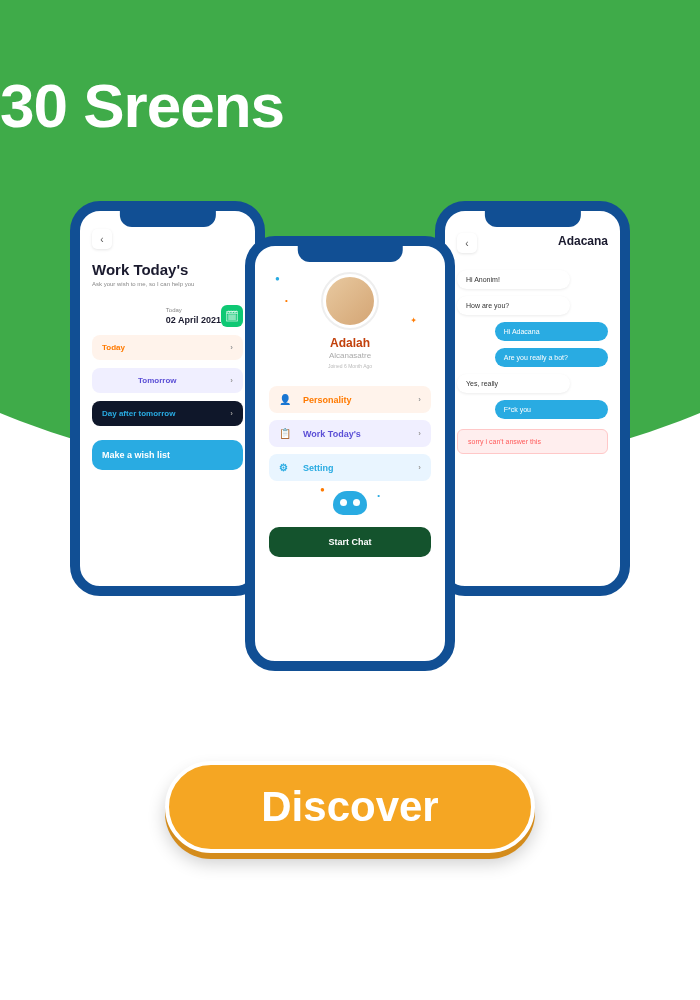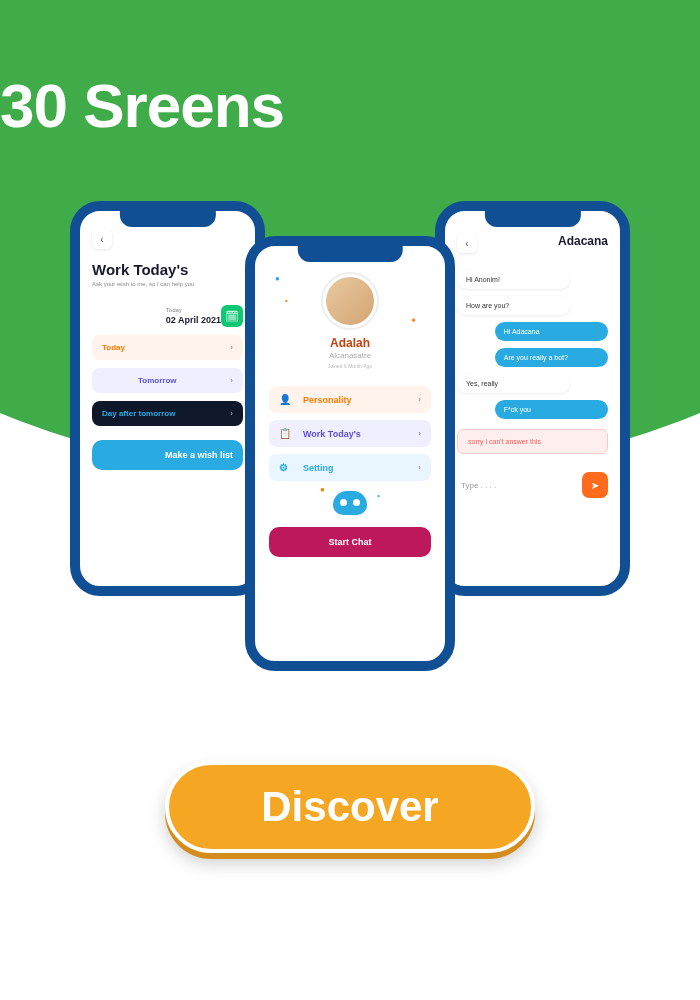--- a/index.html
+++ b/index.html
@@ -107,21 +107,21 @@
   justify-content: space-between;
   align-items: center;
 }
 .option .chev { font-size: 8px; color: #999; }
 .opt1 { background: #FFF3EB; color: #FF7A00; }
 .opt2 { background: #F0EFFF; color: #5B4FD6; padding-left: 46px; }
 .opt3 { background: #0f172a; color: #29ABE2; }
 .wish-btn {
   background: #29ABE2;
   color: #fff;
-  text-align: right;
+  text-align: left;
   padding: 10px;
   border-radius: 10px;
   font-size: 9px;
   font-weight: 600;
   margin-top: 14px;
 }
 .avatar-ring {
   width: 58px; height: 58px;
   border: 2px solid #eee;
   border-radius: 50%;
@@ -166,21 +166,21 @@
   content: '';
   position: absolute;
   width: 7px; height: 7px;
   background: #fff;
   border-radius: 50%;
   top: 8px;
 }
 .bot-head::before { left: 7px; }
 .bot-head::after { right: 7px; }
 .start-chat {
-  background: #be185d;
+  background: #14532d;
   color: #fff;
   text-align: center;
   padding: 10px;
   border-radius: 10px;
   font-size: 9px;
   font-weight: 600;
   margin-top: 4px;
 }
 .chat-header {
   display: flex;
@@ -338,25 +338,19 @@
       <div class="chat-name">Adacana</div>
     </div>
     <div style="height:10px"></div>
     <div class="bubble left-b">Hi Anonim!</div>
     <div class="bubble left-b">How are you?</div>
     <div class="bubble right-b">Hi Adacana</div>
     <div class="bubble right-b">Are you really a bot?</div>
     <div class="bubble left-b">Yes, really</div>
     <div class="bubble right-b">F*ck you</div>
     <div class="bubble warn">sorry i can't answer this</div>
-    <div class="chat-input">
-      <div class="txt">Type . . . .</div>
-      <div class="send-btn">
-        <span>➤</span>
-      </div>
-    </div>
   </div>
 
 </div>
 
 <div class="discover">
   <span>Discover</span>
 </div>
 
 </body></html>

